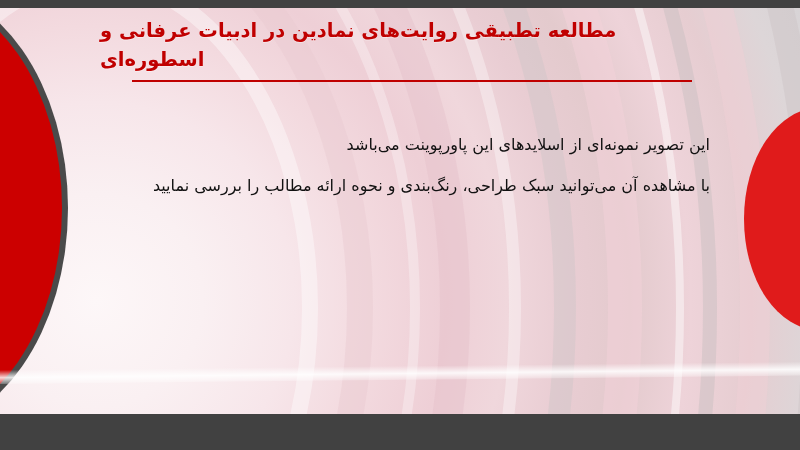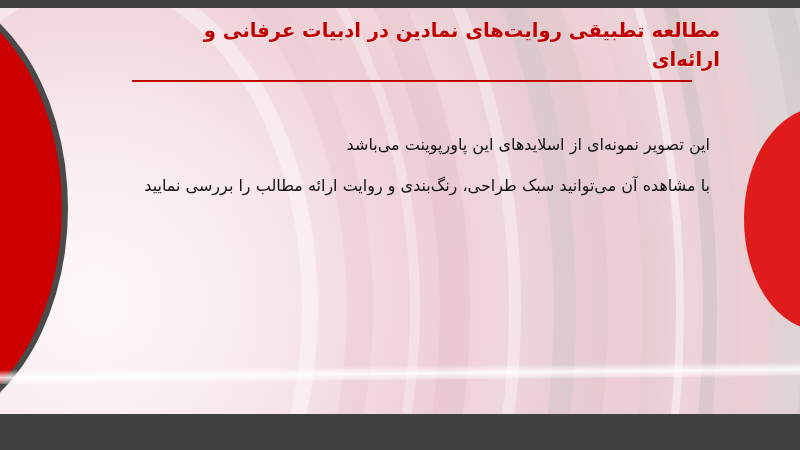--- a/index.html
+++ b/index.html
@@ -30,21 +30,21 @@
   
   #left-oval{position:absolute;left:-240px;top:-18px;width:302px;height:436px;
      border-radius:50%;background:#CC0000;
      box-shadow:0 0 0 6px #4a4a4a;}
   
   #right-circle{position:absolute;left:744px;top:100px;width:150px;height:222px;
      border-radius:50%;background:#E01B1B;}
 
   
   #title{position:absolute;left:100px;top:8px;width:620px;
-     text-align:right;color:#C00000;font-size:19.5px;line-height:29px;
+     text-align:left;color:#C00000;font-size:19.5px;line-height:29px;
      direction:rtl;font-weight:700;letter-spacing:0;
      text-shadow:0 1px 0 rgba(255,255,255,.35);}
   #title-rule{position:absolute;left:132px;top:72px;width:560px;height:2px;
      background:#C00000;}
 
   
   #body-text{position:absolute;left:90px;top:116px;width:620px;
      direction:rtl;text-align:right;color:#111;
      font-size:16px;line-height:41px;font-weight:500;}
   #body-text .line{white-space:nowrap;text-align:right;}
@@ -79,27 +79,27 @@
           <ellipse cx="95" cy="300" rx="860" ry="1140" stroke="#d2cacc" stroke-opacity=".45" stroke-width="30"></ellipse>
         </g>
       </svg>
     </div>
 
     <div id="left-oval"></div>
     <div id="right-circle"></div>
 
     <div id="title">
       <div>مطالعه تطبیقی روایت‌های نمادین در ادبیات عرفانی و</div>
-      <div>ارائه‌ای</div>
+      <div>اسطوره‌ای</div>
     </div>
     <div id="title-rule"></div>
 
     <div id="body-text">
       <div class="line">این تصویر نمونه‌ای از اسلایدهای این پاورپوینت می‌باشد</div>
-      <div class="line">با مشاهده آن می‌توانید سبک طراحی، رنگ‌بندی و روایت ارائه مطالب را بررسی نمایید</div>
+      <div class="line">با مشاهده آن می‌توانید سبک طراحی، رنگ‌بندی و نحوه ارائه مطالب را بررسی نمایید</div>
     </div>
 
     <div id="bottom-sliver"></div>
   </div>
 
   <div class="band" id="band-top"></div>
   <div class="band" id="band-bottom"></div>
 </div>
 
 </body></html>

